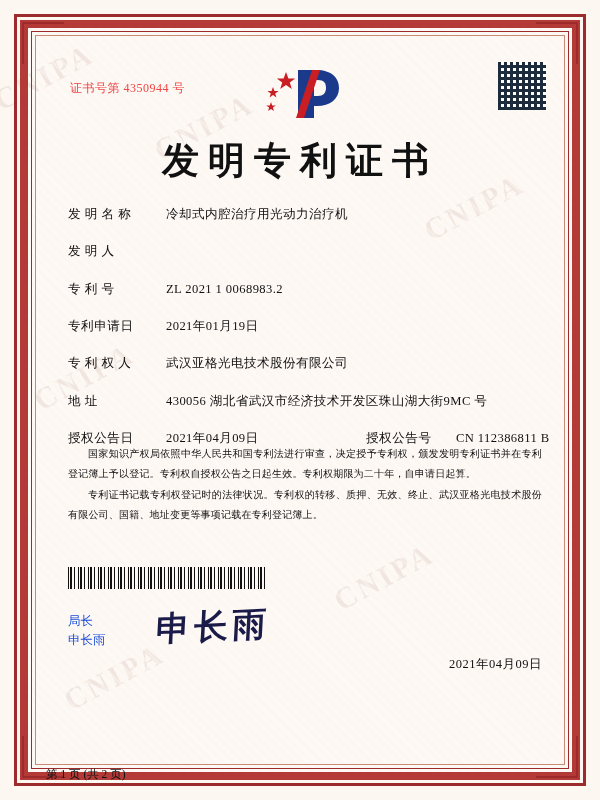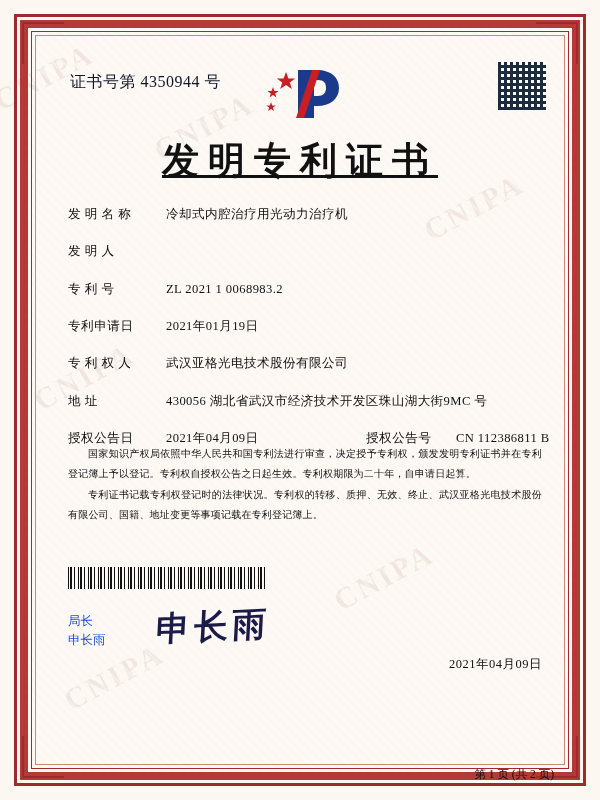--- a/index.html
+++ b/index.html
@@ -68,22 +68,22 @@
   .corner.br{right:22px;bottom:22px;border-left:none;border-top:none;}
 
   
   .content{
     position:absolute;
     left:46px;top:44px;right:46px;bottom:44px;
     box-sizing:border-box;
   }
 
   .cert-no{
-    position:absolute;left:24px;top:28px;
-    font-size:16px;color:#0f172a;
+    position:absolute;left:24px;top:36px;
+    font-size:12px;color:#ef4444;
     letter-spacing:0.5px;
   }
 
   .qr{
     position:absolute;right:8px;top:18px;
     width:48px;height:48px;
     background:
       repeating-linear-gradient(0deg,#123 0 3px,transparent 3px 6px),
       repeating-linear-gradient(90deg,#123 0 3px,transparent 3px 6px);
     background-color:#fff;
@@ -97,21 +97,20 @@
   }
 
   .title{
     position:absolute;left:0;right:0;top:92px;
     text-align:center;
     font-size:37px;
     letter-spacing:9px;
     color:#111;
     font-weight:bold;
     font-family:"Liberation Serif", serif;
-    text-decoration:underline;
   }
 
   .fields{
     position:absolute;left:22px;right:10px;top:162px;
     font-size:12.6px;
     color:#111;
   }
   .field-row{
     display:flex;
     align-items:baseline;
@@ -158,21 +157,21 @@
     letter-spacing:4px;
     transform:rotate(-3deg) skewX(-6deg);
     font-weight:bold;
   }
   .issue-date{
     position:absolute;right:12px;top:612px;
     font-size:12.5px;color:#111;letter-spacing:0.5px;
   }
   .page-num{
     position:absolute;left:0;right:0;bottom:-26px;
-    text-align:right;font-size:11.5px;color:#111;
+    text-align:left;font-size:11.5px;color:#111;
   }
 </style>
 </head>
 <body>
 
 <div class="watermark">
   <span class="wm-text" style="left:-10px;top:60px;">CNIPA</span>
   <span class="wm-text" style="left:150px;top:110px;">CNIPA</span>
   <span class="wm-text" style="left:420px;top:190px;">CNIPA</span>
   <span class="wm-text" style="left:30px;top:360px;">CNIPA</span>

